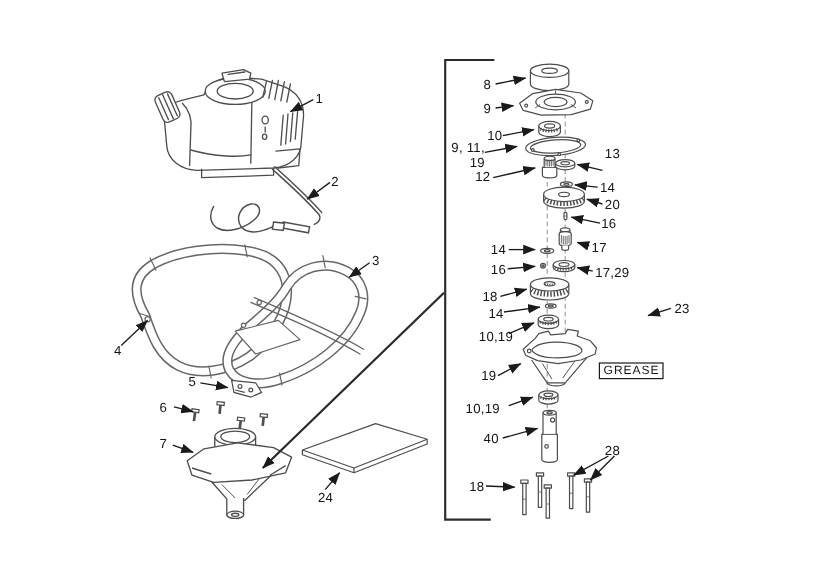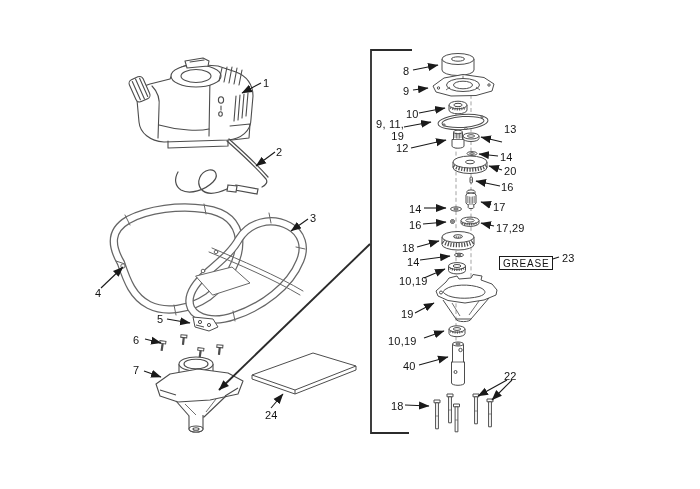--- a/index.html
+++ b/index.html
@@ -2,21 +2,21 @@
 <html><head>
 <meta charset="utf-8">
 <style>
   html,body{margin:0;padding:0;background:#fff;}
   .stage{position:relative;width:700px;height:489px;background:#fff;overflow:hidden;
          font-family:"Liberation Sans",sans-serif;}
   .art{position:absolute;left:0;top:0;}
   .co{position:absolute;font:400 11px/12px "Liberation Sans",sans-serif;color:#141414;letter-spacing:.2px;}
   .co.multi{white-space:pre-line;text-align:right;width:30px;line-height:11.5px;}
   .grease{position:absolute;border:1.4px solid #1a1a1a;padding:1px 3px 0 3px;
-          font:400 10px/11px "Liberation Sans",sans-serif;color:#141414;letter-spacing:.8px;background:#fff;}
+          font:400 10px/11px "Liberation Sans",sans-serif;color:#141414;letter-spacing:.8px;background:#fff;margin-top:46px;}
 </style>
 </head>
 <body>
 
 <div class="stage">
 
 <svg class="art" width="700" height="489" viewBox="0 0 700 489">
   <defs>
     <marker id="ah" markerWidth="11" markerHeight="9" refX="10" refY="4.5" orient="auto" markerUnits="userSpaceOnUse">
       <path d="M0,0.5 L10.5,4.5 L0,8.5 Z" fill="#1a1a1a"></path>
@@ -349,19 +349,19 @@
 <span class="co" style="left:409px;top:203px">14</span>
 <span class="co" style="left:409px;top:219px">16</span>
 <span class="co" style="left:496px;top:222px">17,29</span>
 <span class="co" style="left:402px;top:242px">18</span>
 <span class="co" style="left:407px;top:256px">14</span>
 <span class="co" style="left:399px;top:275px">10,19</span>
 <span class="co" style="left:562px;top:252px">23</span>
 <span class="co" style="left:401px;top:308px">19</span>
 <span class="co" style="left:388px;top:335px">10,19</span>
 <span class="co" style="left:403px;top:360px">40</span>
-<span class="co" style="left:504px;top:370px">22</span>
+<span class="co" style="left:504px;top:370px">28</span>
 <span class="co" style="left:391px;top:400px">18</span>
 <span class="co" style="left:265px;top:409px">24</span>
 
 <div class="grease" style="left:499px;top:256px">GREASE</div>
 
 </div>
 
 </body></html>

